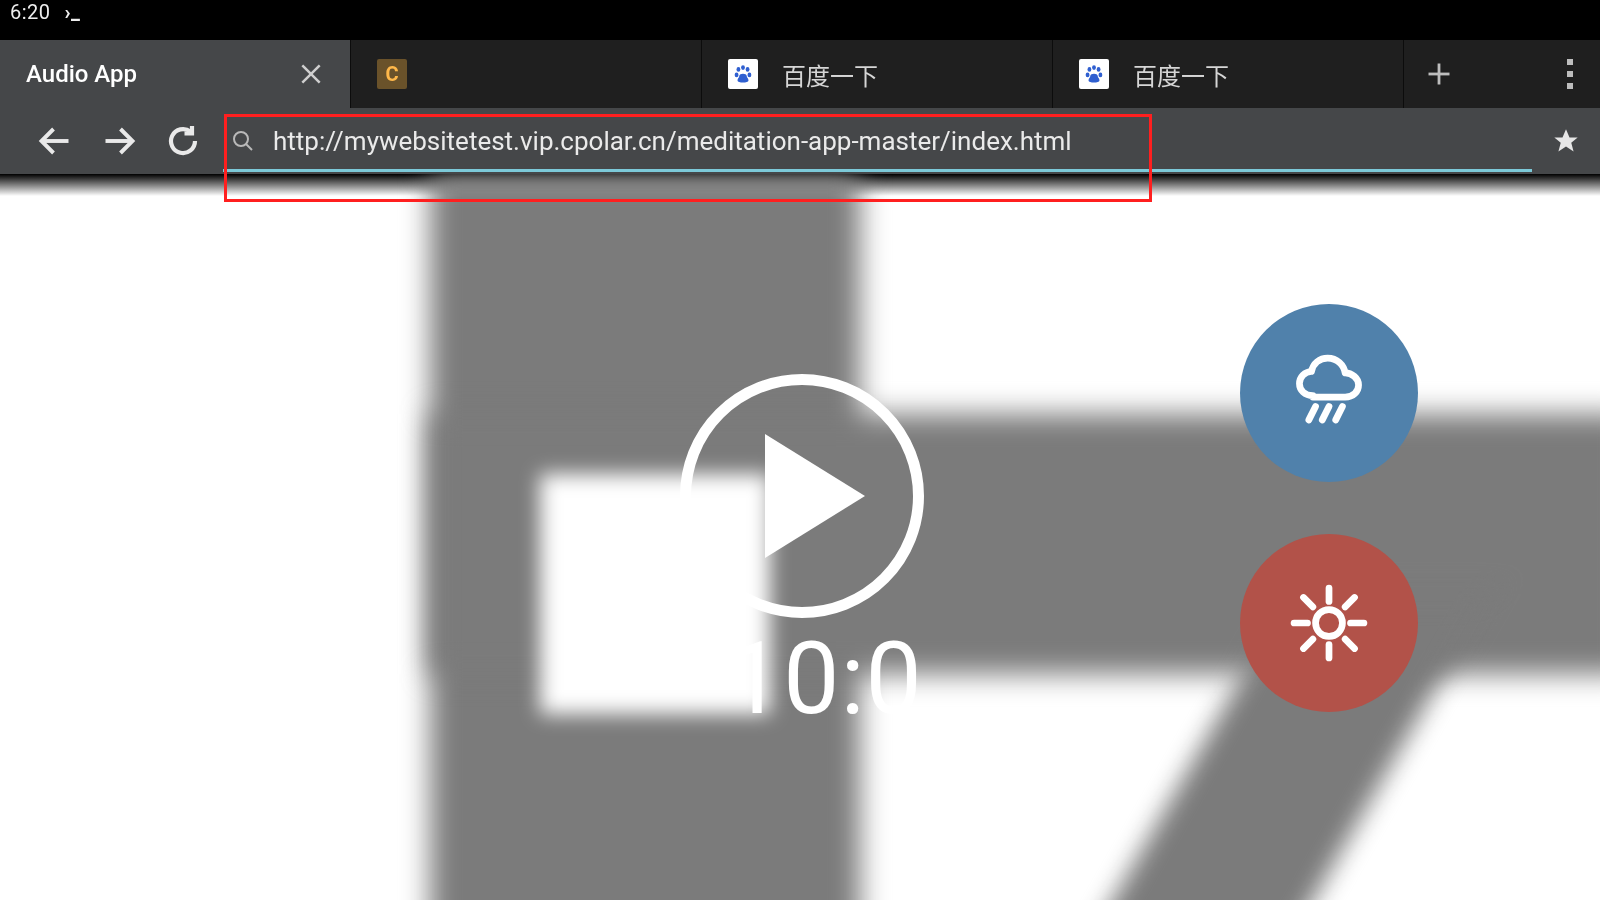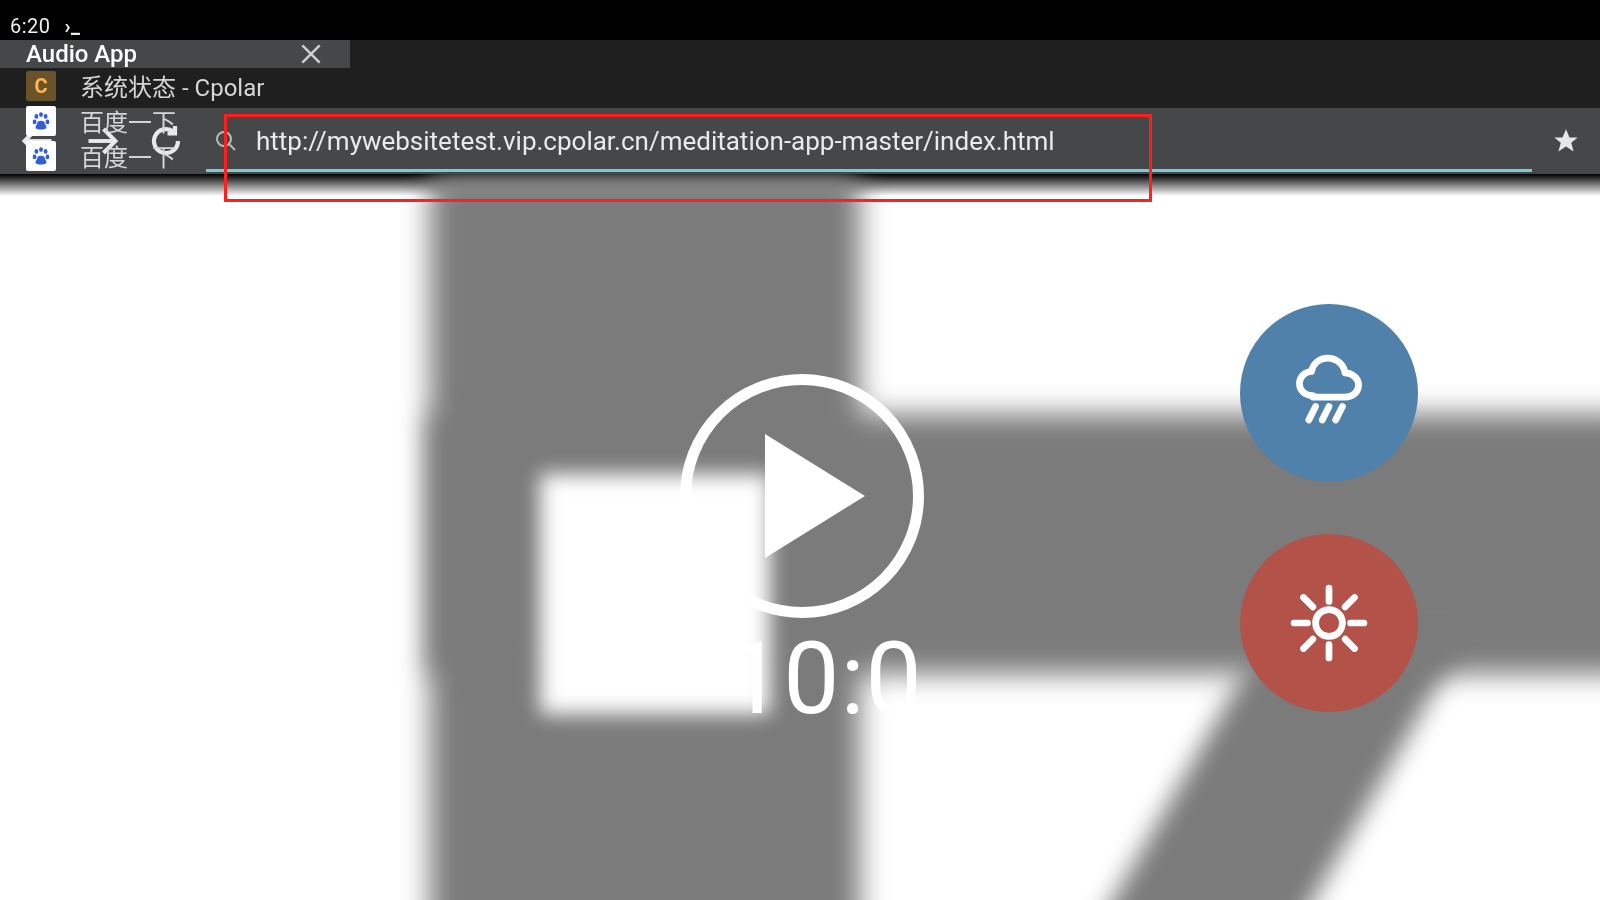--- a/index.html
+++ b/index.html
@@ -1,40 +1,40 @@
 <!DOCTYPE html>
 <html><head>
 <meta charset="utf-8">
 <style>
   * { margin:0; padding:0; box-sizing:border-box; font-family: Roboto, "Noto Sans CJK SC", "Microsoft YaHei", Arial, sans-serif; }
   html,body { width:1600px; height:900px; overflow:hidden; background:#000; }
 
   
-  .statusbar { height:38px; background:#000; color:#eee; display:flex; align-items:flex-end; padding:0 10px; font-size:20px; letter-spacing:.5px; }
+  .statusbar { height:38px; background:#000; color:#eee; display:flex; align-items:flex-start; padding:0 10px; font-size:20px; letter-spacing:.5px; }
   .statusbar .prompt { margin-left:14px; font-weight:bold; }
 
   
-  .tabstrip { height:70px; background:#1f1f1f; display:flex; align-items:stretch; border-top:2px solid #000;flex-direction:column; }
+  .tabstrip { height:70px; background:#1f1f1f; display:flex; align-items:stretch; border-top:2px solid #000; }
   .tab { display:flex; align-items:center; padding:0 26px; color:#d6d6d6; font-size:24px; position:relative; flex:0 0 auto; width:350px; }
   .tab.active { background:#454749; color:#fff; font-weight:500; }
   .tab .favicon { width:30px; height:30px; margin-right:24px; display:flex; align-items:center; justify-content:center; font-size:16px; }
   .tab .title { white-space:nowrap; overflow:hidden; text-overflow:ellipsis; flex:1; }
   .tab .close { width:26px; height:26px; color:#cfcfcf; margin-left:10px; display:flex; align-items:center; justify-content:center; }
   .tab .close svg{width:100%;height:100%;}
   .tab-sep { width:1px; background:#0c0c0c; }
   .favicon.c-letter { background:#6a522a; color:#ffb84a; font-weight:bold; font-size:20px; border-radius:2px; }
   .favicon.baidu { background:#fff; border-radius:2px; }
   .favicon.baidu svg{width:22px;height:22px;}
   .newtab { width:70px; display:flex; align-items:center; justify-content:center; }
   .newtab svg { width:28px; height:28px; stroke:#bdbdbd; }
   .overflow { width:60px; display:flex; align-items:center; justify-content:center; margin-left:auto; }
   .overflow svg{ width:8px; height:34px; }
 
   
-  .toolbar { height:66px; background:#454749; display:flex; align-items:center; padding:0 14px 0 6px; }
+  .toolbar { height:66px; background:#454749; display:flex; align-items:center; padding:0 14px 0 23px; }
   .navbtn { width:64px; height:56px; display:flex; align-items:center; justify-content:center; }
   .navbtn svg { width:36px; height:36px; stroke:#e9e9e9; fill:none; stroke-width:2.6; }
   .navbtn.refresh svg { stroke-width:2.8; }
   .omnibox-wrap { flex:1; height:52px; position:relative; display:flex; align-items:center; margin:0 8px; }
   .omnibox { flex:1; height:100%; background:#454749; border:none; outline:none; color:#eaeaea; font-size:26px; padding-left:50px; }
   .omnibox-icon { position:absolute; left:8px; top:50%; transform:translateY(-50%); width:24px; height:24px; }
   .omnibox-icon svg{width:100%;height:100%;stroke:#b9b9b9;fill:none;stroke-width:2;}
   .omnibox-focus-line { position:absolute; left:0; right:0; bottom:-5px; height:3px; background:#7cc9d8; }
   .highlight-box { position:absolute; border:3px solid #ff1f1f; pointer-events:none; }
   .star { width:40px; height:40px; display:flex; align-items:center; justify-content:center; margin-left:6px; }
@@ -80,21 +80,20 @@
       <svg viewBox="0 0 24 24">
           <line x1="4" y1="4" x2="20" y2="20" stroke="#cfcfcf" stroke-width="2.3"></line>
           <line x1="20" y1="4" x2="4" y2="20" stroke="#cfcfcf" stroke-width="2.3"></line>
         </svg>
     </span>
   </div>
   <div class="tab-sep"></div>
 
   <div class="tab">
     <span class="favicon c-letter">C</span>
-    <span class="title">系统状态 - Cpolar</span>
   </div>
   <div class="tab-sep"></div>
 
   <div class="tab">
     <span class="favicon baidu">
       <svg viewBox="0 0 24 24">
           <g fill="#2f5fd0">
             <ellipse cx="7" cy="7" rx="2.1" ry="2.6"></ellipse>
             <ellipse cx="12" cy="5" rx="2.1" ry="2.6"></ellipse>
             <ellipse cx="17" cy="7" rx="2.1" ry="2.6"></ellipse>

